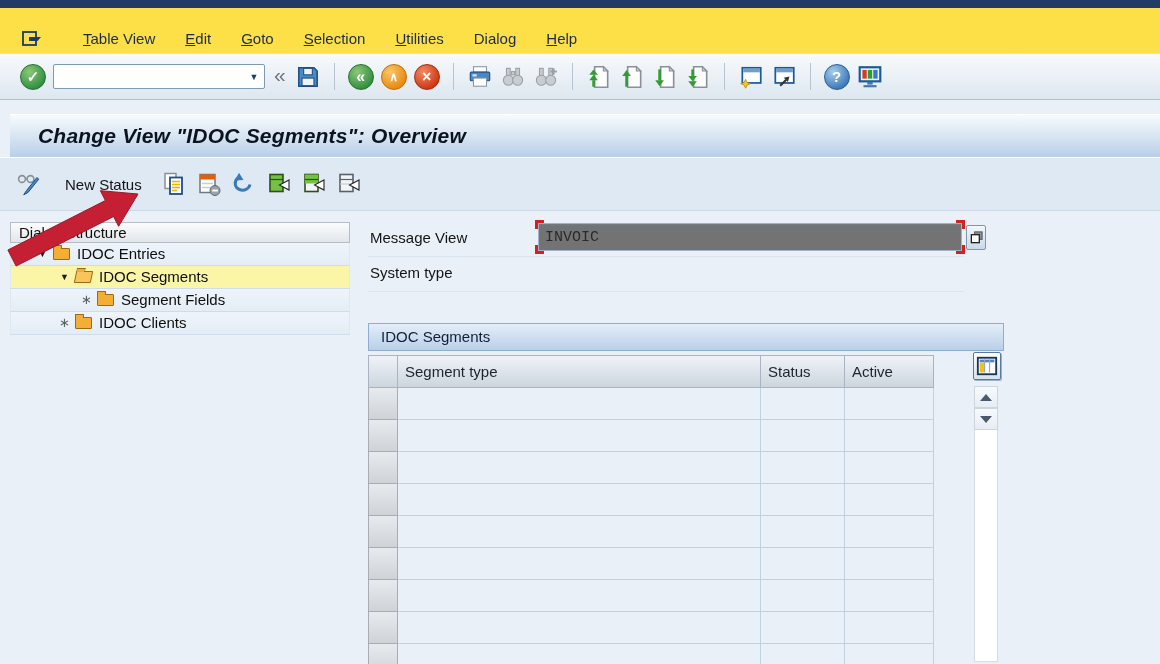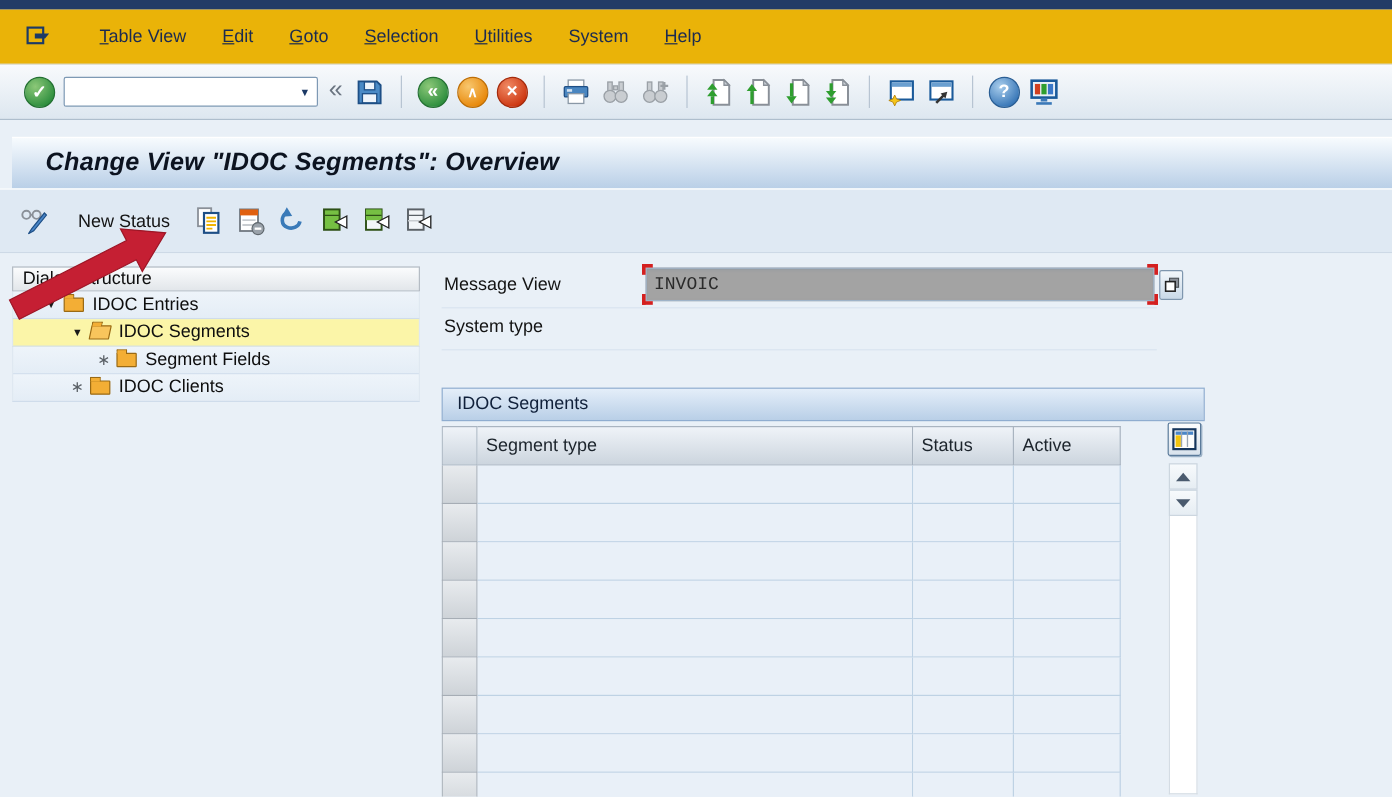--- a/index.html
+++ b/index.html
@@ -3,21 +3,21 @@
 <meta charset="utf-8">
 <style>
   * { margin:0; padding:0; box-sizing:border-box; }
   html,body { width:1160px; height:664px; overflow:hidden; }
   body { font-family:"Liberation Sans", sans-serif; background:#e9f0f7; position:relative; }
 
   
   .top-strip { height:8px; background:#223c66; }
 
   
-  .menubar { height:46px; background:#eab308; display:flex; align-items:center; border-bottom:1px solid #d9e1ea; }
+  .menubar { height:46px; background:#fde047; display:flex; align-items:flex-end; border-bottom:1px solid #d9e1ea; }
   .sysmenu { width:30px; height:26px; margin-left:18px; margin-right:20px; display:flex; align-items:center; justify-content:center; }
   .menu-item { font-size:15px; color:#1c2b50; padding:6px 15px; cursor:default; }
   .menu-item u { text-decoration:underline; }
 
   
   .toolbar { height:46px; background:linear-gradient(#f8fafc,#dde7f0); border-bottom:1px solid #aebecd;
              display:flex; align-items:center; padding-left:20px; gap:7px; }
   .sep { width:1px; height:27px; background:#b7c4d2; margin:0 6px; }
   .ball { width:26px; height:26px; border-radius:50%; display:flex; align-items:center; justify-content:center;
           color:#fff; font-weight:bold; flex:0 0 auto; }
@@ -67,21 +67,21 @@
   .folder::before { content:''; position:absolute; top:-4px; left:-1px; width:7px; height:3px;
                     background:#f3ae35; border:1px solid #9a6a14; border-bottom:none; border-radius:1px 1px 0 0; }
   .folder.open { background:#f8c55c; transform:skewX(-12deg); }
   .tree-label { padding-left:1px; }
 
   
   .form-row { position:absolute; left:368px; width:596px; height:35px; border-bottom:1px solid #d9e4ef; }
   .form-row .flabel { position:absolute; left:2px; top:0; line-height:31px; font-size:15px; color:#141414; }
   .field { position:absolute; left:170px; top:1px; width:424px; height:28px;
            font-family:"Liberation Mono", monospace; font-size:15px; color:#2a2a2a; padding:0 6px; }
-  .field.editable { background:#a3a3a3; border:1px solid #9fb3c8; box-shadow:inset 0 1px 2px rgba(120,140,160,.35); }
+  .field.editable { background:#737373; border:1px solid #9fb3c8; box-shadow:inset 0 1px 2px rgba(120,140,160,.35); }
   .field.readonly { background:#dbe7f2; border:1px solid #aebfd0; height:26px; top:3px; line-height:24px; }
   .focus-corners { position:absolute; left:167px; top:-2px; width:430px; height:34px; pointer-events:none; }
   .fc { position:absolute; width:9px; height:9px; border:0 solid #d42020; }
   .fc.tl { left:0; top:0; border-left-width:3px; border-top-width:3px; }
   .fc.tr { right:0; top:0; border-right-width:3px; border-top-width:3px; }
   .fc.bl { left:0; bottom:0; border-left-width:3px; border-bottom-width:3px; }
   .fc.br { right:0; bottom:0; border-right-width:3px; border-bottom-width:3px; }
   .multibtn { position:absolute; left:966px; top:14px; width:20px; height:25px;
               background:linear-gradient(#f2f7fb,#c9d9e8); border:1px solid #7e96ae; border-radius:2px;
               display:flex; align-items:center; justify-content:center; cursor:pointer; }
@@ -127,21 +127,21 @@
         <rect x="2" y="3" width="13" height="13" fill="none" stroke="#1d3a66" stroke-width="1.8"></rect>
         <path d="M8 8 h12 l-3.5 4 h-8.5 z" fill="#1d3a66"></path>
         <path d="M8 8 h12 l-3.5 4" fill="none" stroke="#fff" stroke-width="0"></path>
       </svg>
   </span>
   <span class="menu-item"><u>T</u>able View</span>
   <span class="menu-item"><u>E</u>dit</span>
   <span class="menu-item"><u>G</u>oto</span>
   <span class="menu-item"><u>S</u>election</span>
   <span class="menu-item"><u>U</u>tilities</span>
-  <span class="menu-item">System</span>
+  <span class="menu-item">Dialog</span>
   <span class="menu-item"><u>H</u>elp</span>
 </div>
 
 <div class="toolbar">
   <span class="ball green">
       <span class="glyph-check">✓</span>
     </span>
   <span class="cmdbox">
     <input value="" style="">
     <span class="cmd-dd">▼</span>

